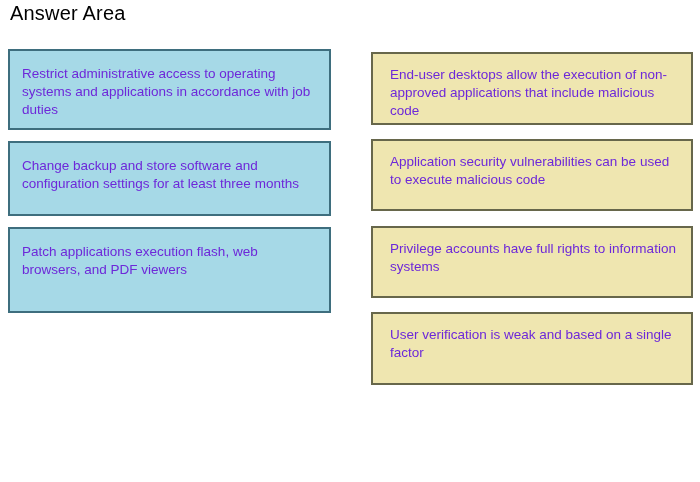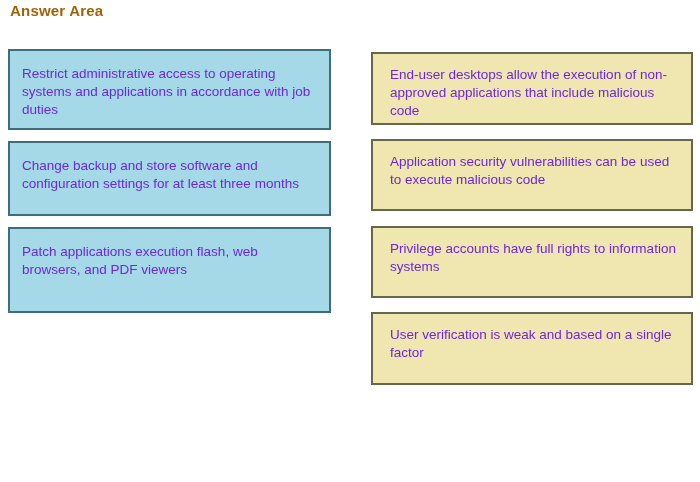--- a/index.html
+++ b/index.html
@@ -11,23 +11,23 @@
     width: 700px;
     height: 482px;
     position: relative;
     font-family: "Liberation Sans", sans-serif;
     overflow: hidden;
   }
   .answer-area-title {
     position: absolute;
     left: 10px;
     top: 2px;
-    font-size: 15px;
-    font-weight: bold;
-    color: #a16207;
+    font-size: 20px;
+    font-weight: normal;
+    color: #000000;
     letter-spacing: 0.2px;
   }
   .col {
     position: absolute;
     top: 0;
     height: 482px;
   }
   .col-left  { left: 8px;   width: 323px; }
   .col-right { left: 371px; width: 322px; }
 

